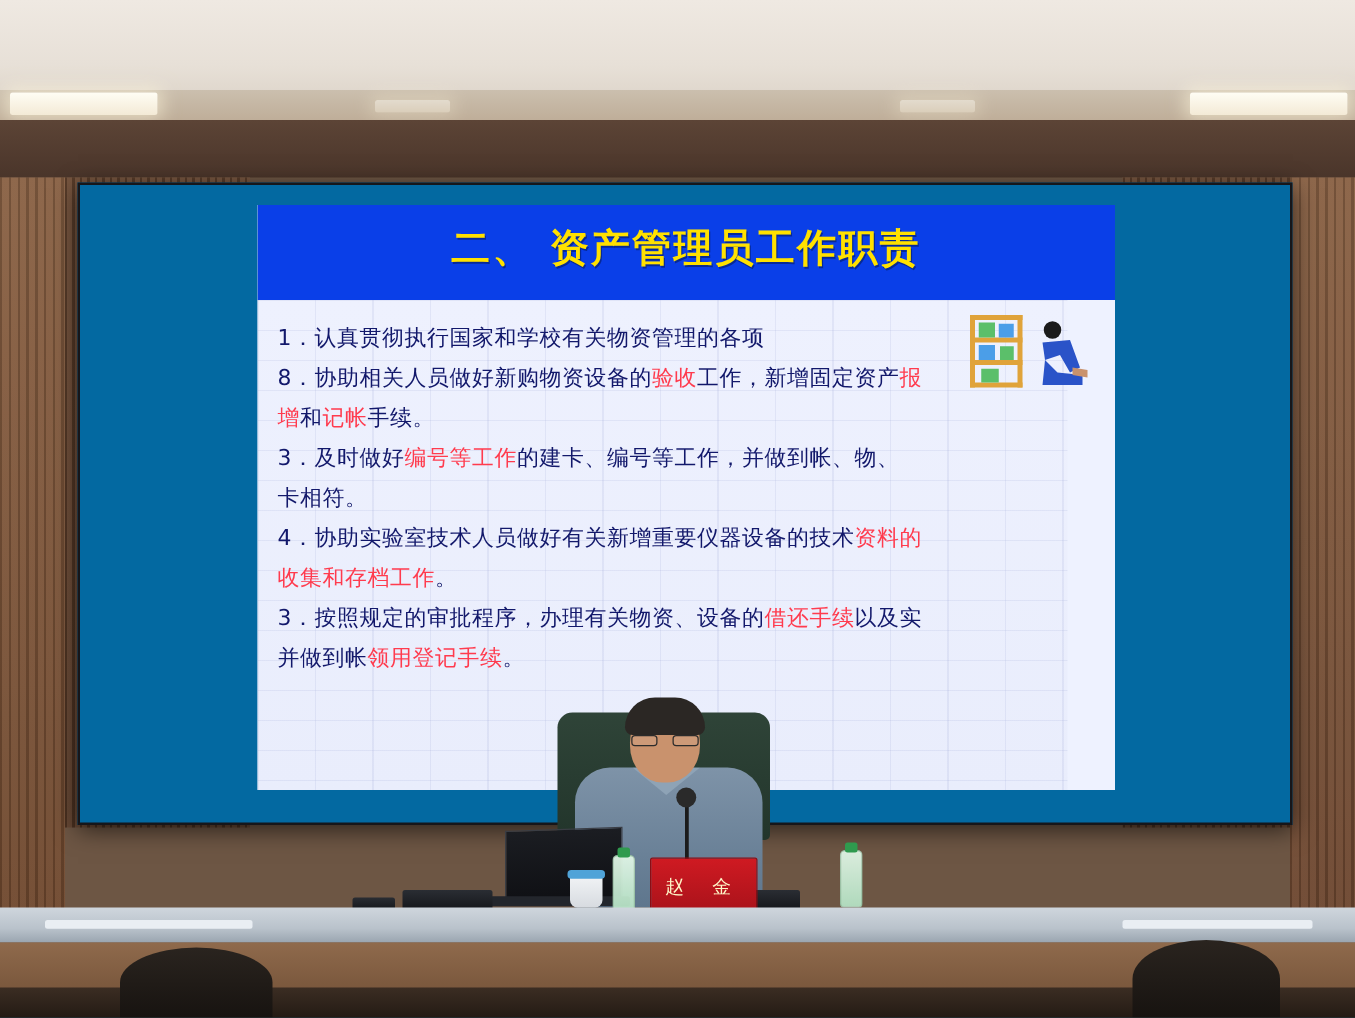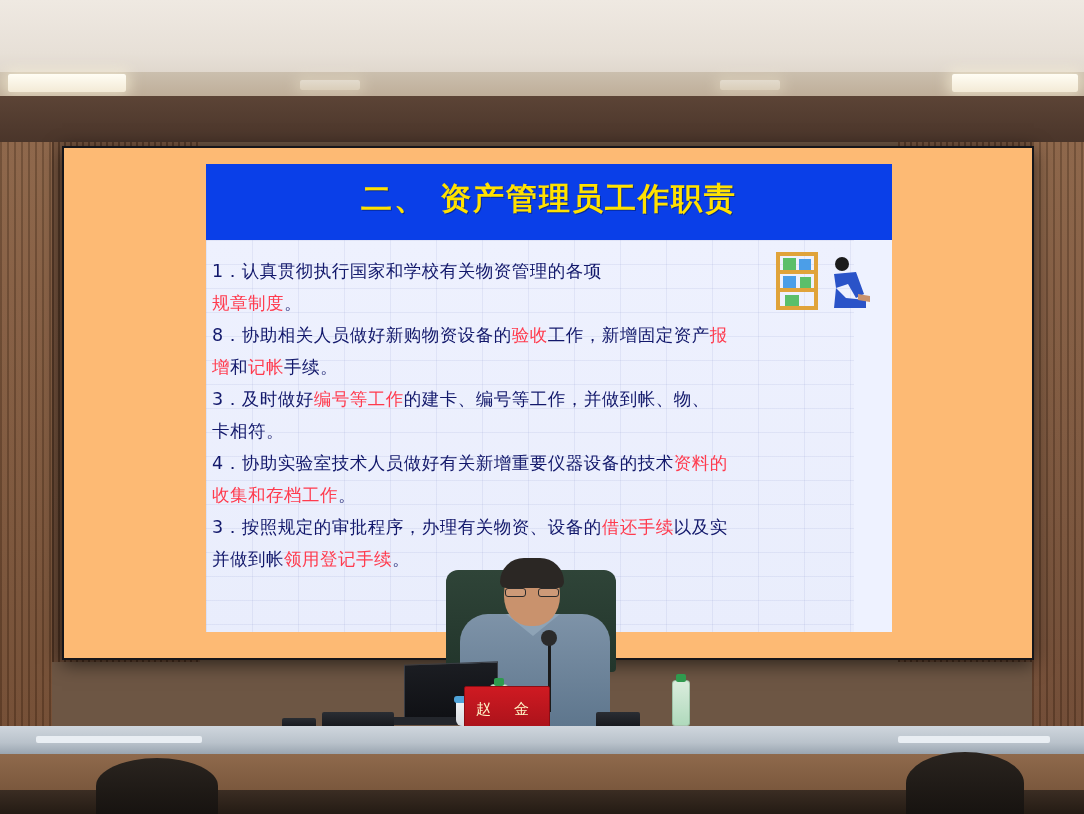--- a/index.html
+++ b/index.html
@@ -74,21 +74,21 @@
     left: 898px; top: 142px; width: 134px; height: 520px;
     background:
       repeating-linear-gradient(90deg, rgba(0,0,0,0.22) 0px, rgba(0,0,0,0.22) 2px, rgba(255,255,255,0.05) 2px, rgba(255,255,255,0.05) 6px),
       linear-gradient(180deg, #6f4c35 0%, #5d3d29 100%);
   }
 
   
   .screen-frame {
     position: absolute;
     left: 62px; top: 146px; width: 968px; height: 510px;
-    background: #fdba74;
+    background: #0369a1;
     border: 2px solid #16161a;
     box-shadow: 0 4px 18px rgba(0,0,0,0.6);
   }
   .slide {
     position: absolute;
     left: 142px; top: 16px; width: 686px; height: 468px;
     background: #eef2ff;
     overflow: hidden;
   }
   .slide-title-bar {
@@ -107,21 +107,21 @@
     font-family: "DejaVu Sans", sans-serif;
     text-shadow: 1px 1px 0 rgba(0,0,0,0.35);
   }
   .slide-body {
     position: absolute;
     left: 0; top: 76px; width: 648px; height: 392px;
     background:
       repeating-linear-gradient(90deg, rgba(150,160,210,0.16) 0px, rgba(150,160,210,0.16) 1px, rgba(0,0,0,0) 1px, rgba(0,0,0,0) 46px),
       repeating-linear-gradient(180deg, rgba(150,160,210,0.16) 0px, rgba(150,160,210,0.16) 1px, rgba(0,0,0,0) 1px, rgba(0,0,0,0) 24px),
       linear-gradient(180deg, #eef1fe 0%, #e9edfc 100%);
-    padding: 16px 18px 0 6px;
+    padding: 16px 18px 0 16px;
     box-sizing: border-box;
   }
   .slide-line {
     color: #12186b;
     font-size: 17.5px;
     line-height: 30px;
     font-family: "DejaVu Sans", sans-serif;
     margin-bottom: 2px;
     letter-spacing: 0.5px;
   }
@@ -181,21 +181,21 @@
     background: #1b1b1b;
   }
   .mic-head {
     position: absolute;
     left: 541px; top: 630px; width: 16px; height: 16px;
     background: #2a2a2a; border-radius: 50%;
   }
 
   .nameplate {
     position: absolute;
-    left: 464px; top: 686px; width: 84px; height: 44px;
+    left: 520px; top: 686px; width: 84px; height: 44px;
     background: linear-gradient(180deg, #cf1a22 0%, #a8121a 100%);
     border: 1px solid #8c0d14;
     border-radius: 2px;
   }
   .nameplate span {
     display: block;
     color: #fff6c8;
     font-size: 15px;
     text-align: center;
     line-height: 44px;
@@ -312,21 +312,20 @@
   <div class="panel-left"></div>
   <div class="panel-right"></div>
 
   <div class="screen-frame">
     <div class="slide">
       <div class="slide-title-bar"></div>
       <div class="slide-title">二、 资产管理员工作职责</div>
 
       <div class="slide-body">
         <div class="slide-line"><span class="p">1．认真贯彻执行国家和学校有关物资管理的各项</span></div>
-        <div class="slide-line"><span class="p hl">规章制度</span><span class="p">。</span></div>
         <div class="slide-line"><span class="p">8．协助相关人员做好新购物资设备的</span><span class="p hl">验收</span><span class="p">工作，新增固定资产</span><span class="p hl">报</span></div>
         <div class="slide-line"><span class="p hl">增</span><span class="p">和</span><span class="p hl">记帐</span><span class="p">手续。</span></div>
         <div class="slide-line"><span class="p">3．及时做好</span><span class="p hl">编号等工作</span><span class="p">的建卡、编号等工作，并做到帐、物、</span></div>
         <div class="slide-line"><span class="p">卡相符。</span></div>
         <div class="slide-line"><span class="p">4．协助实验室技术人员做好有关新增重要仪器设备的技术</span><span class="p hl">资料的</span></div>
         <div class="slide-line"><span class="p hl">收集和存档工作</span><span class="p">。</span></div>
         <div class="slide-line"><span class="p">3．按照规定的审批程序，办理有关物资、设备的</span><span class="p hl">借还手续</span><span class="p">以及实</span></div>
         <div class="slide-line"><span class="p">并做到帐</span><span class="p hl">领用登记手续</span><span class="p">。</span></div>
       </div>
 

